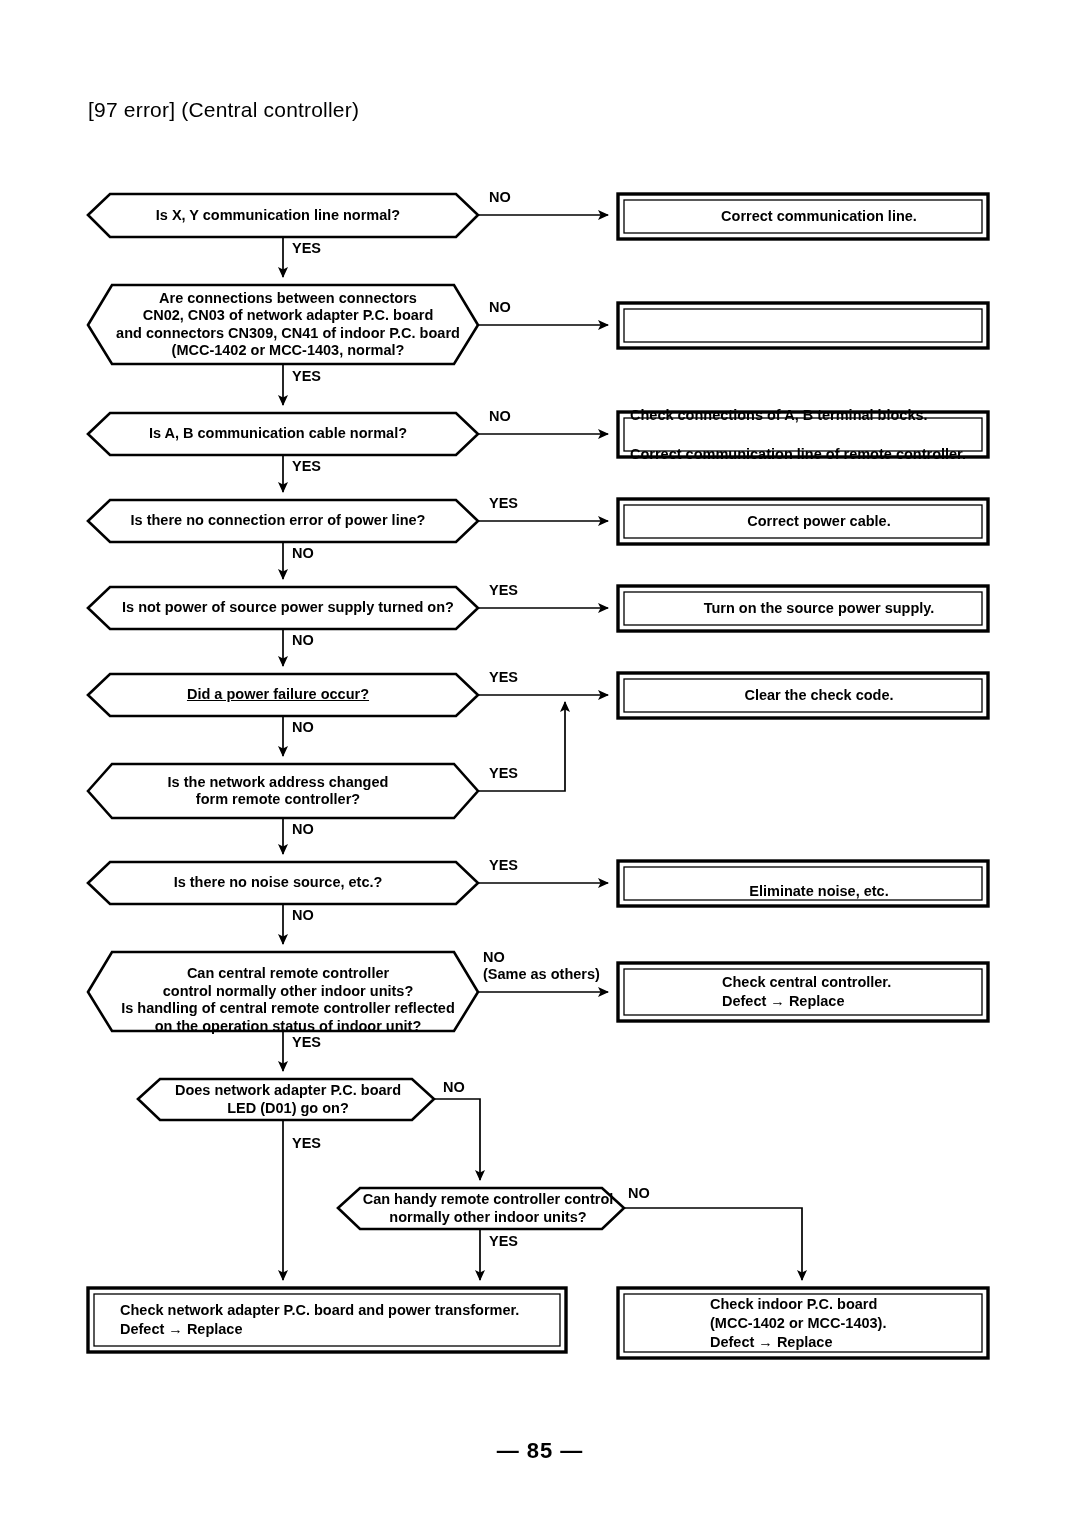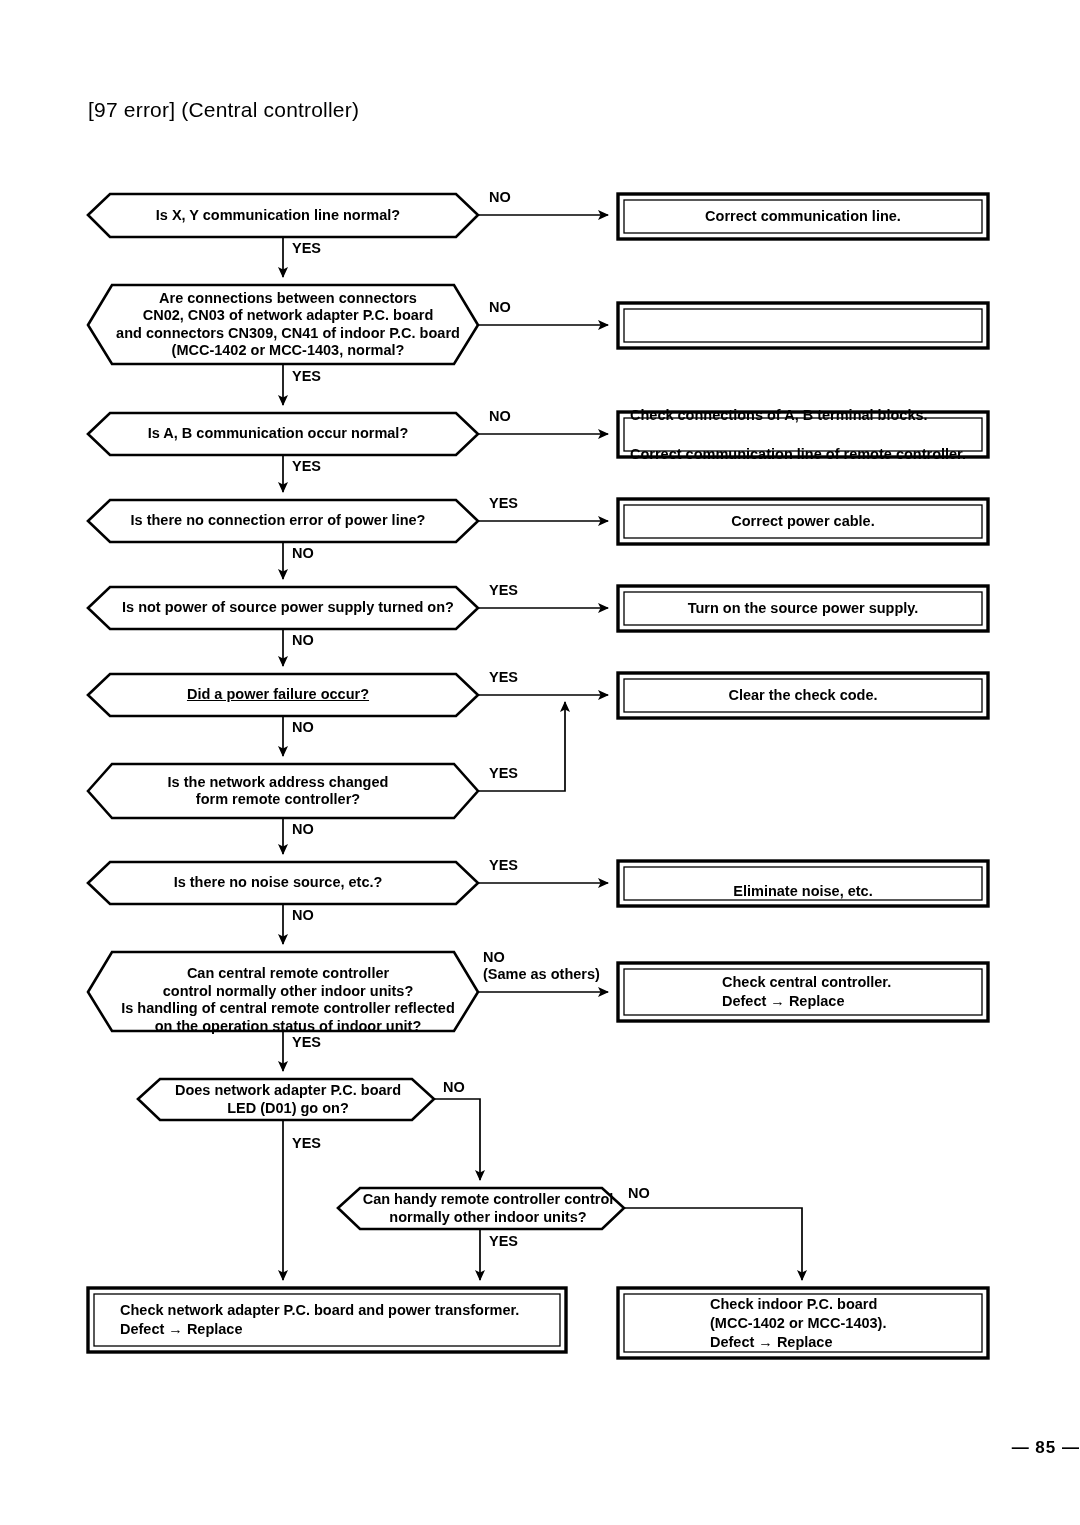--- a/index.html
+++ b/index.html
@@ -11,41 +11,41 @@
   #sheet{position:absolute;left:0;top:0;width:1080px;height:1525px;}
 
   
   .page-title{
     position:absolute;left:88px;top:98px;
     font-size:21px;font-weight:400;letter-spacing:.2px;white-space:nowrap;
   }
 
   
   .page-number{
-    position:absolute;left:0;top:1438px;width:1080px;text-align:right;
-    font-size:17px;font-weight:bold;letter-spacing:1px;
+    position:absolute;left:0;top:1438px;width:1080px;text-align:center;
+    font-size:22px;font-weight:bold;letter-spacing:1px;
   }
 
   
   #wires{position:absolute;left:0;top:0;width:1080px;height:1525px;}
 
   
   .node-text{
     position:absolute;
     font-size:14.5px;font-weight:bold;line-height:17.5px;
     text-align:center;white-space:nowrap;
     display:flex;flex-direction:column;justify-content:center;align-items:center;
   }
   .box-text{
     position:absolute;
     font-size:14.5px;font-weight:bold;line-height:19px;
     display:flex;flex-direction:column;justify-content:center;
     white-space:nowrap;
   }
-  .box-text.center{align-items:center;text-align:center;}
+  .box-text.center{align-items:center;text-align:center;padding-left:16px;}
   .box-text.left{align-items:flex-start;text-align:left;}
 
   .edge-label{
     position:absolute;
     font-size:14.5px;font-weight:bold;line-height:17px;white-space:nowrap;
   }
   .edge-label.two-line{line-height:16.5px;}
 </style>
 </head>
 <body>
@@ -180,21 +180,21 @@
   </div>
 
   <div class="node-text" style="left:88px;top:285px;width:400px;height:79px;">
     <span>Are connections between connectors</span>
     <span>CN02, CN03 of network adapter P.C. board</span>
     <span>and connectors CN309, CN41 of indoor P.C. board</span>
     <span>(MCC-1402 or MCC-1403, normal?</span>
   </div>
 
   <div class="node-text" style="left:98px;top:413px;width:360px;height:42px;">
-    <span>Is A, B communication occur normal?</span>
+    <span>Is A, B communication cable normal?</span>
   </div>
 
   <div class="node-text" style="left:98px;top:500px;width:360px;height:42px;">
     <span>Is there no connection error of power line?</span>
   </div>
 
   <div class="node-text" style="left:88px;top:587px;width:400px;height:42px;">
     <span>Is not power of source power supply turned on?</span>
   </div>
 

